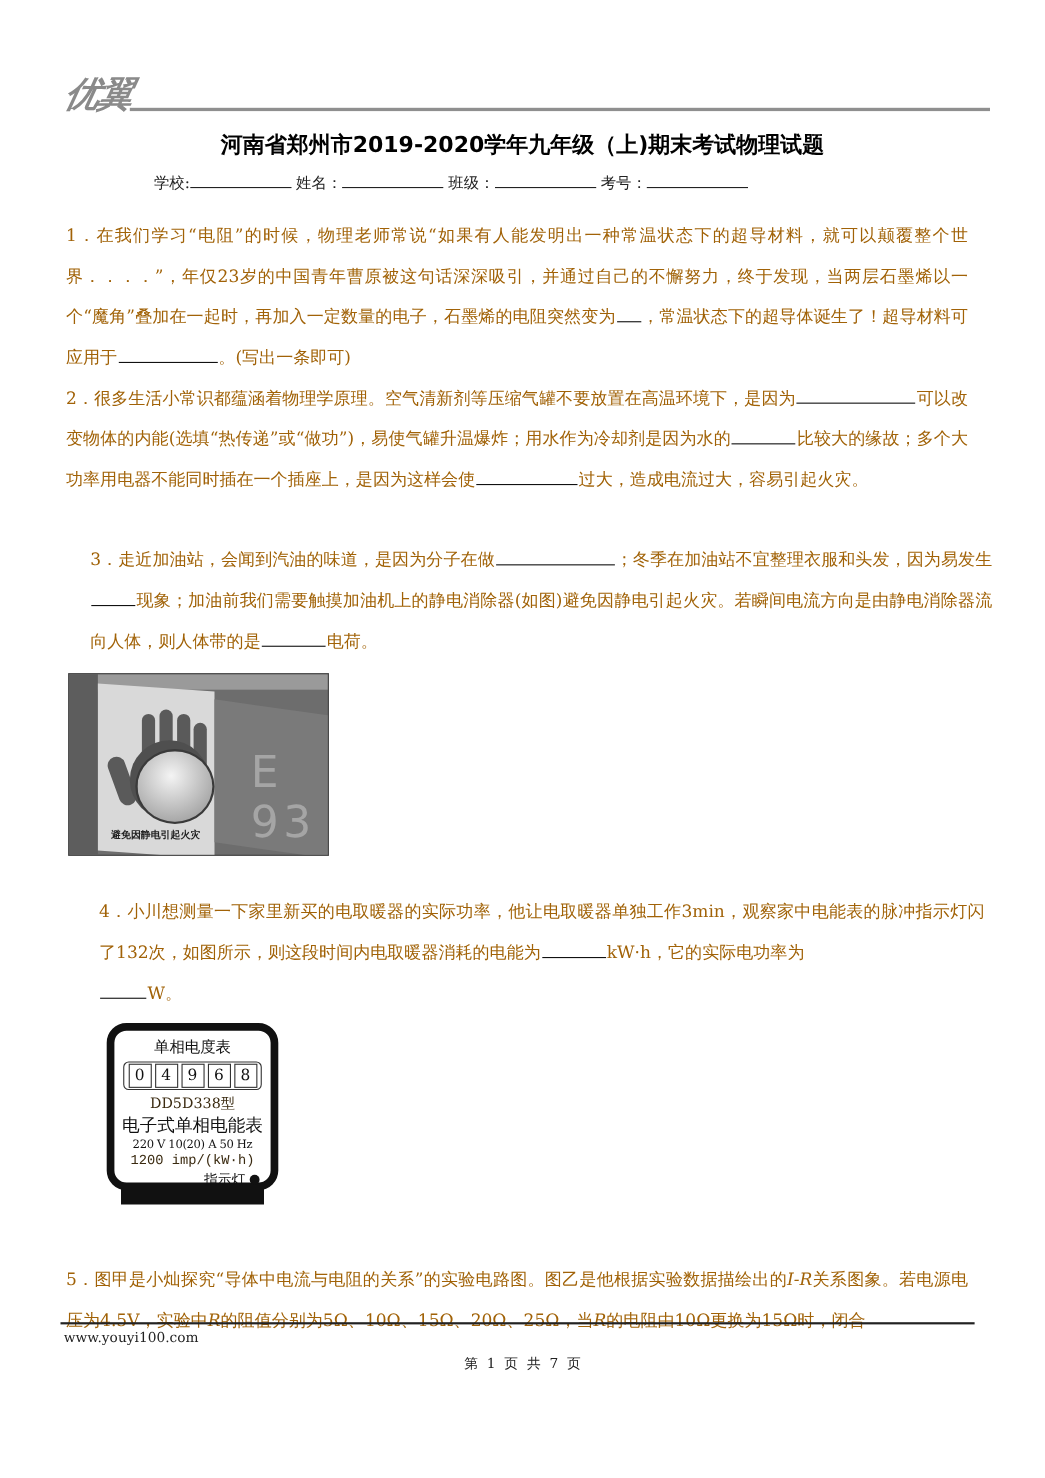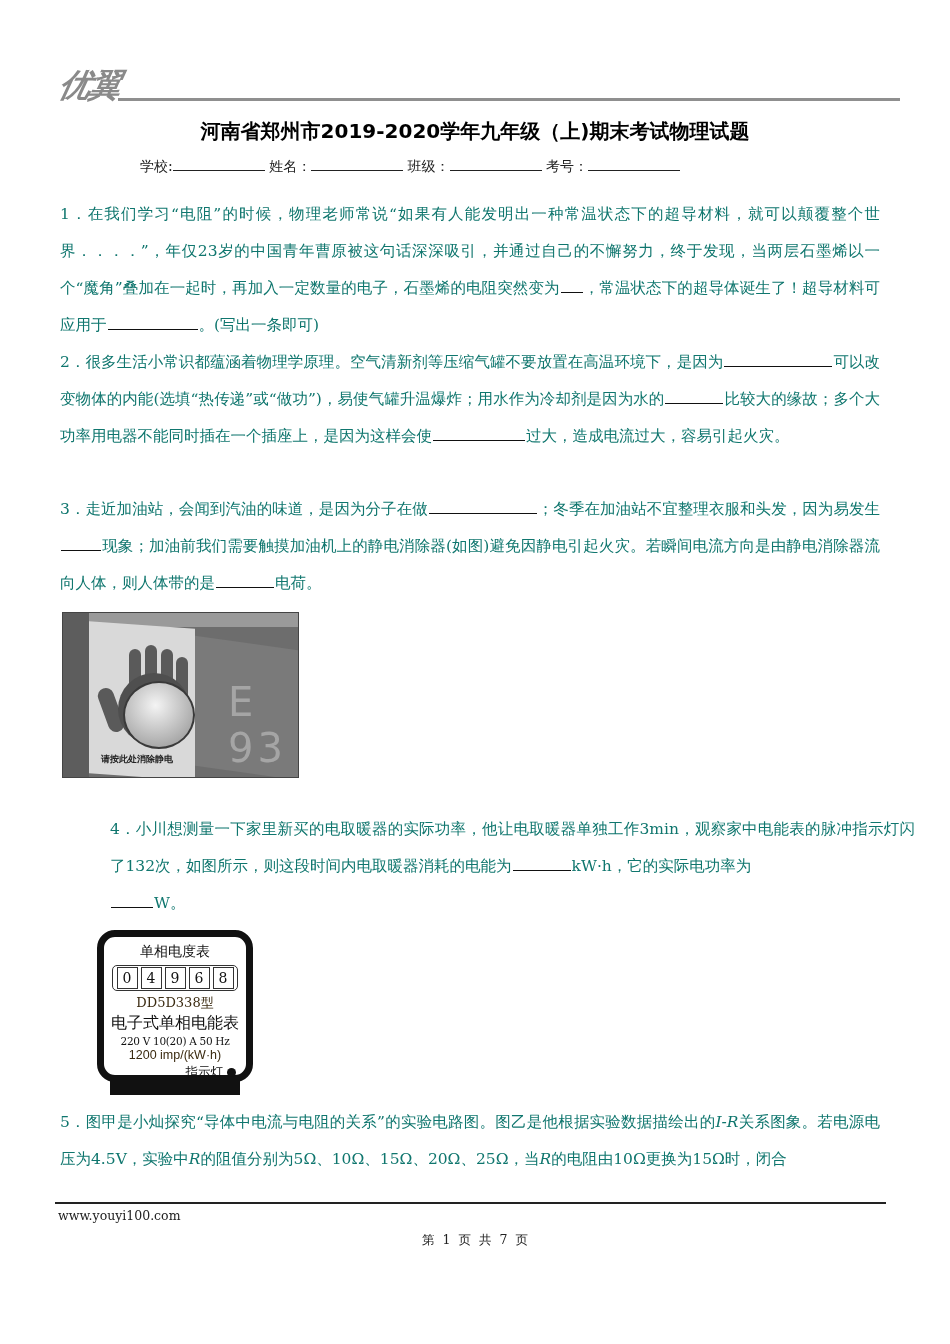--- a/index.html
+++ b/index.html
@@ -30,21 +30,21 @@
       left: 0; top: 156px; width: 820px; text-align: center;
       font-size: 14px; color: #222;
     }
     .info-line .blank {
       display: inline-block; border-bottom: 1px solid #222; vertical-align: baseline;
       height: 14px;
     }
 
     .q {
       left: 60px; width: 820px; font-size: 15.5px; line-height: 37px;
-      text-align: justify; color: #0f766e;
+      text-align: justify; color: #a16207;
     }
     .q.indent { left: 90px; width: 805px; }
     .blank-u {
       display: inline-block; border-bottom: 1px solid #111; height: 15px;
       vertical-align: baseline; margin: 0 1px;
     }
     .ital { font-style: italic; }
 
     
     .photo {
@@ -96,21 +96,21 @@
       border: 1px solid #333; border-radius: 5px; display: flex; justify-content: space-around; align-items: center;
       padding: 0 2px; box-sizing: border-box;
     }
     .meter .digit {
       width: 19px; height: 20px; border: 1px solid #333; font-size: 14px; line-height: 20px;
       font-family: "DejaVu Serif", serif;
     }
     .meter .model { position: absolute; left: 0; top: 57px; width: 100%; font-size: 13px; font-family: "DejaVu Serif", serif; color: #3a2a10; }
     .meter .kind { position: absolute; left: 0; top: 76px; width: 100%; font-size: 16px; }
     .meter .spec { position: absolute; left: 0; top: 98px; width: 100%; font-size: 10.5px; font-family: "DejaVu Serif", serif; letter-spacing: -0.3px; }
-    .meter .imp { position: absolute; left: 0; top: 111px; width: 100%; font-size: 12.5px; font-family: Liberation Sans, sans-serif; color: #3a2a10; }
+    .meter .imp { position: absolute; left: 0; top: 111px; width: 100%; font-size: 12.5px; font-family: Liberation Mono, monospace; color: #3a2a10; }
     .meter .indicator { position: absolute; right: 10px; top: 127px; font-size: 12.5px; }
     .meter .dot { display: inline-block; width: 9px; height: 9px; border-radius: 50%; background: #111; margin-left: 4px; vertical-align: middle; }
 
     
     .footer-rule { left: 55px; top: 1202px; width: 831px; height: 2px; background: #222; }
     .footer-url { left: 58px; top: 1208px; font-size: 12.5px; color: #222; }
     .footer-page { left: 0; top: 1232px; width: 950px; text-align: center; font-size: 12.5px; color: #222; word-spacing: 4px; }
   </style>
 </head>
 <body>
@@ -128,60 +128,60 @@
 </div>
 
 <div class="abs q" style="top:196px;">
   <span>1．</span><span>在我们学习“电阻”的时候，物理老师常说“如果有人能发明出一种常温状态下的超导材料，就可以颠覆整个世界．．．．”，年仅23岁的中国青年曹原被这句话深深吸引，并通过自己的不懈努力，终于发现，当两层石墨烯以一个“魔角”叠加在一起时，再加入一定数量的电子，石墨烯的电阻突然变为</span><span class="blank-u" style="width:22px"></span><span>，常温状态下的超导体诞生了！超导材料可应用于</span><span class="blank-u" style="width:90px"></span><span>。(写出一条即可)</span>
 </div>
 
 <div class="abs q" style="top:344px;">
   <span>2．</span><span>很多生活小常识都蕴涵着物理学原理。空气清新剂等压缩气罐不要放置在高温环境下，是因为</span><span class="blank-u" style="width:108px"></span><span>可以改变物体的内能(选填“热传递”或“做功”)，易使气罐升温爆炸；用水作为冷却剂是因为水的</span><span class="blank-u" style="width:58px"></span><span>比较大的缘故；多个大功率用电器不能同时插在一个插座上，是因为这样会使</span><span class="blank-u" style="width:92px"></span><span>过大，造成电流过大，容易引起火灾。</span>
 </div>
 
-<div class="abs q" style="top:491px;">
+<div class="abs q" style="top:491px;margin-left:22px;">
   <span>3．</span><span>走近加油站，会闻到汽油的味道，是因为分子在做</span><span class="blank-u" style="width:108px"></span><span>；冬季在加油站不宜整理衣服和头发，因为易发生</span><span class="blank-u" style="width:40px"></span><span>现象；加油前我们需要触摸加油机上的静电消除器(如图)避免因静电引起火灾。若瞬间电流方向是由静电消除器流向人体，则人体带的是</span><span class="blank-u" style="width:58px"></span><span>电荷。</span>
 </div>
 
 <div class="abs photo">
   <div class="left-strip"></div>
   <div class="top-band"></div>
   <div class="sign"></div>
   <div class="right-panel"></div>
   <div class="finger" style="left:66px;top:36px;"></div>
   <div class="finger" style="left:82px;top:32px;"></div>
   <div class="finger" style="left:98px;top:36px;"></div>
   <div class="finger" style="left:113px;top:44px;"></div>
   <div class="thumb"></div>
   <div class="hand-palm"></div>
   <div class="ball"></div>
-  <div class="caption">请按此处消除静电</div>
+  <div class="caption">避免因静电引起火灾</div>
   <div class="e93">E 93</div>
 </div>
 
-<div class="abs q indent" style="top:811px;margin-left:20px;">
+<div class="abs q indent" style="top:811px;">
   <span>4．</span><span>小川想测量一下家里新买的电取暖器的实际功率，他让电取暖器单独工作3min，观察家中电能表的脉冲指示灯闪了132次，如图所示，则这段时间内电取暖器消耗的电能为</span><span class="blank-u" style="width:58px"></span><span>kW·h，它的实际电功率为</span><br><span class="blank-u" style="width:42px"></span><span>W。</span>
 </div>
 
 <div class="abs meter">
   <div class="m-title">单相电度表</div>
   <div class="digits">
     <div class="digit">0</div>
     <div class="digit">4</div>
     <div class="digit">9</div>
     <div class="digit">6</div>
     <div class="digit">8</div>
   </div>
   <div class="model">DD5D338型</div>
   <div class="kind">电子式单相电能表</div>
   <div class="spec">220 V 10(20) A 50 Hz</div>
   <div class="imp">1200 imp/(kW·h)</div>
   <div class="indicator"><span>指示灯</span><span class="dot"></span></div>
 </div>
 <div class="abs meter-foot"></div>
 
-<div class="abs q" style="top:1104px;">
+<div class="abs q" style="top:1145px;">
   <span>5．</span><span>图甲是小灿探究“导体中电流与电阻的关系”的实验电路图。图乙是他根据实验数据描绘出的</span><span class="ital">I-R</span><span>关系图象。若电源电压为4.5V，实验中</span><span class="ital">R</span><span>的阻值分别为5Ω、10Ω、15Ω、20Ω、25Ω，当</span><span class="ital">R</span><span>的电阻由10Ω更换为15Ω时，闭合</span>
 </div>
 
 <div class="abs footer-rule"></div>
 <div class="abs footer-url">www.youyi100.com</div>
 <div class="abs footer-page">第 1 页 共 7 页</div>
 
 </body></html>

